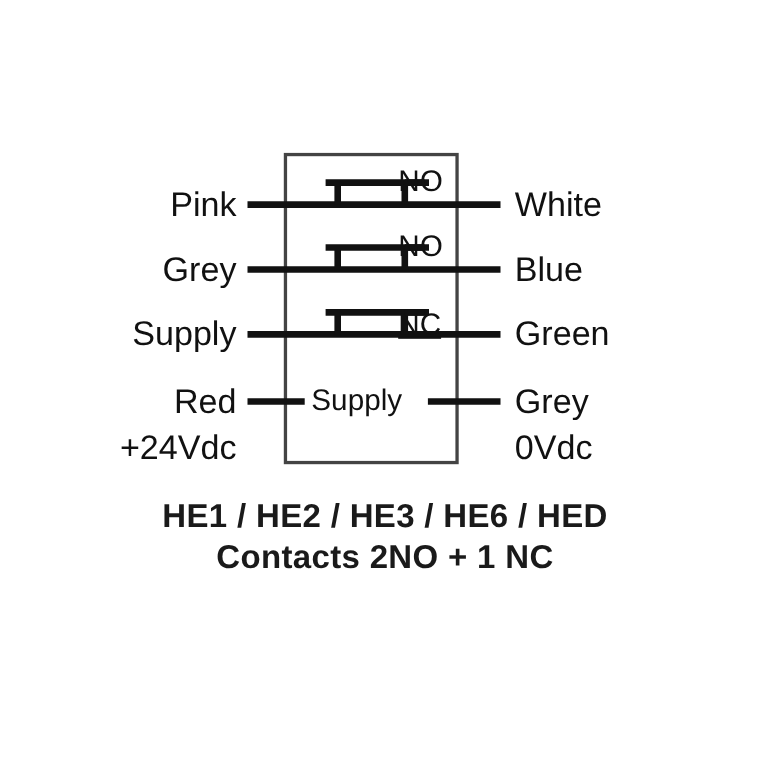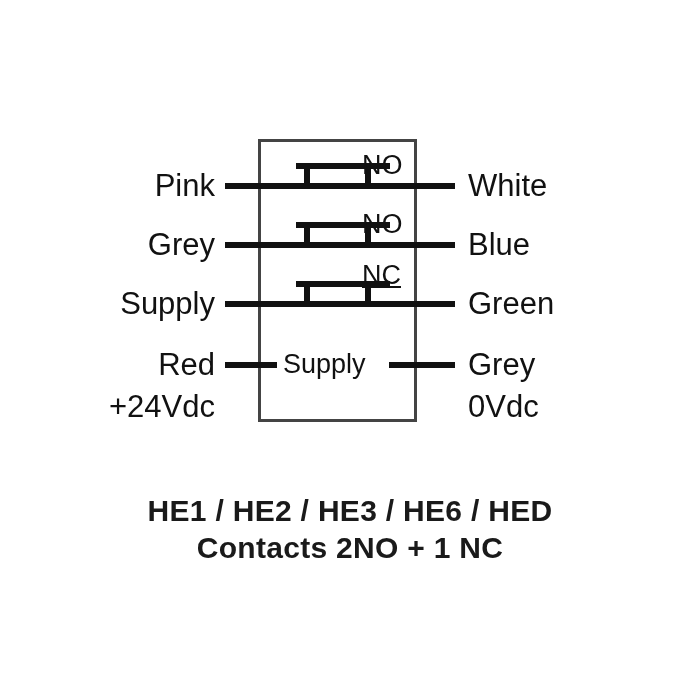--- a/index.html
+++ b/index.html
@@ -78,21 +78,20 @@
     top: 351px;
   }
 
   
   #caption {
     position: absolute;
     left: 0;
     top: 452px;
     width: 700px;
     text-align: center;
-    margin-top: 41px;
   }
   .caption-line {
     font-size: 30px;
     font-weight: bold;
     line-height: 1.22;
     color: #1a1a1a;
     letter-spacing: 0.3px;
     white-space: nowrap;
   }
 </style>
@@ -147,21 +146,21 @@
   <div class="term-label right" style="top:288px;">Green</div>
 
   <div class="term-label right" style="top:349px;">Grey</div>
 
   <div class="sub-label right" style="top:391px;">0Vdc</div>
 
   <div class="contact-tag" style="left:362px; top:152px;">NO</div>
 
   <div class="contact-tag" style="left:362px; top:211px;">NO</div>
 
-  <div class="contact-tag" style="left:362px; top:262px;text-decoration:underline;">NC</div>
+  <div class="contact-tag" style="left:362px; top:282px;text-decoration:underline;">NC</div>
 
   <div class="supply-label">Supply</div>
 
   <div id="caption">
     <div class="caption-line">HE1 / HE2 / HE3 / HE6 / HED</div>
     <div class="caption-line">Contacts 2NO + 1 NC</div>
   </div>
 
 </div>
 

